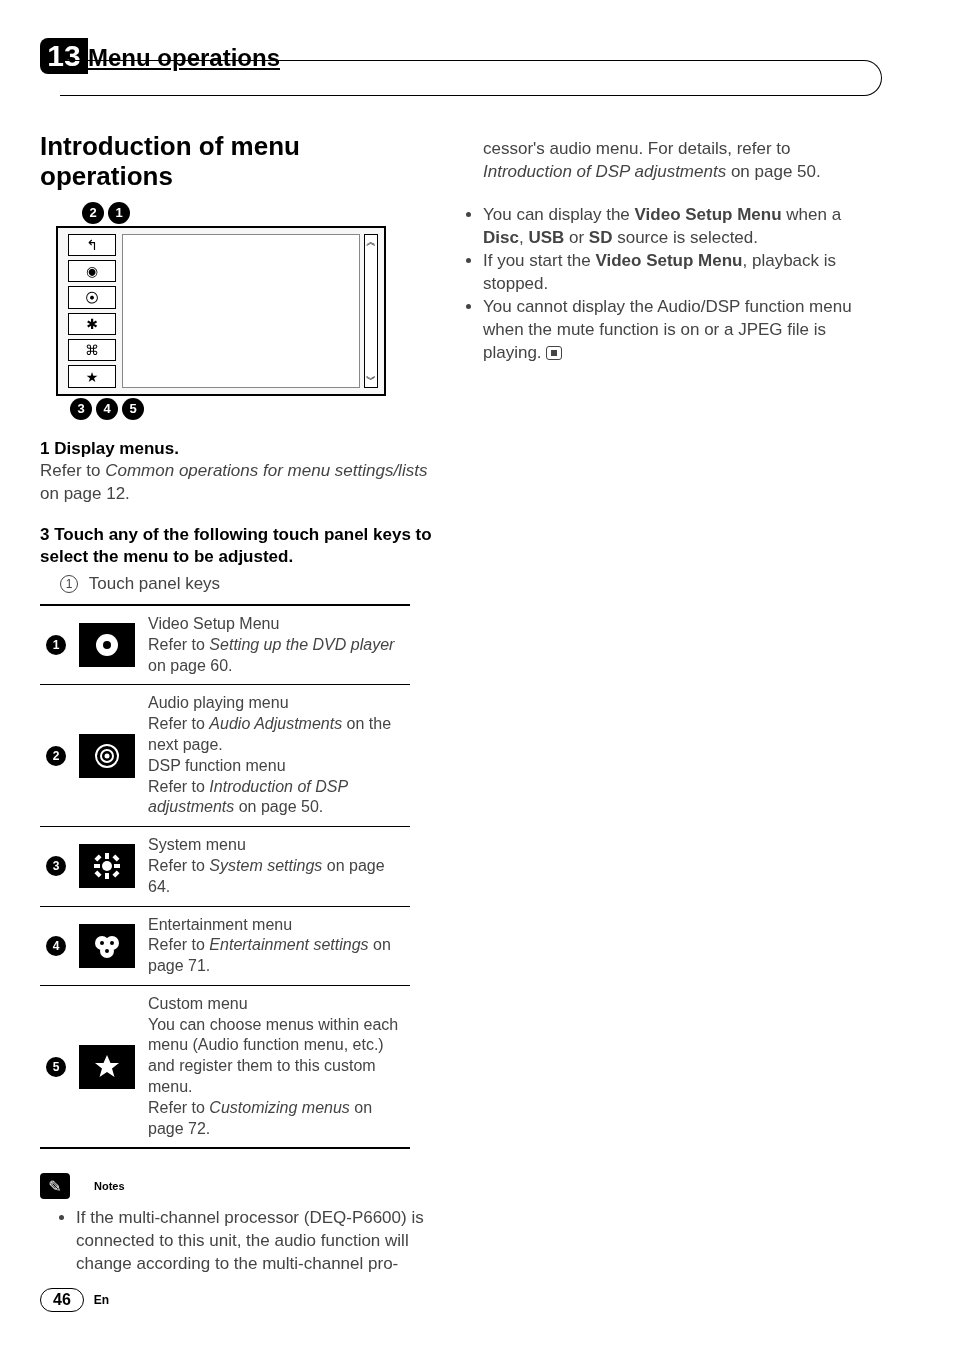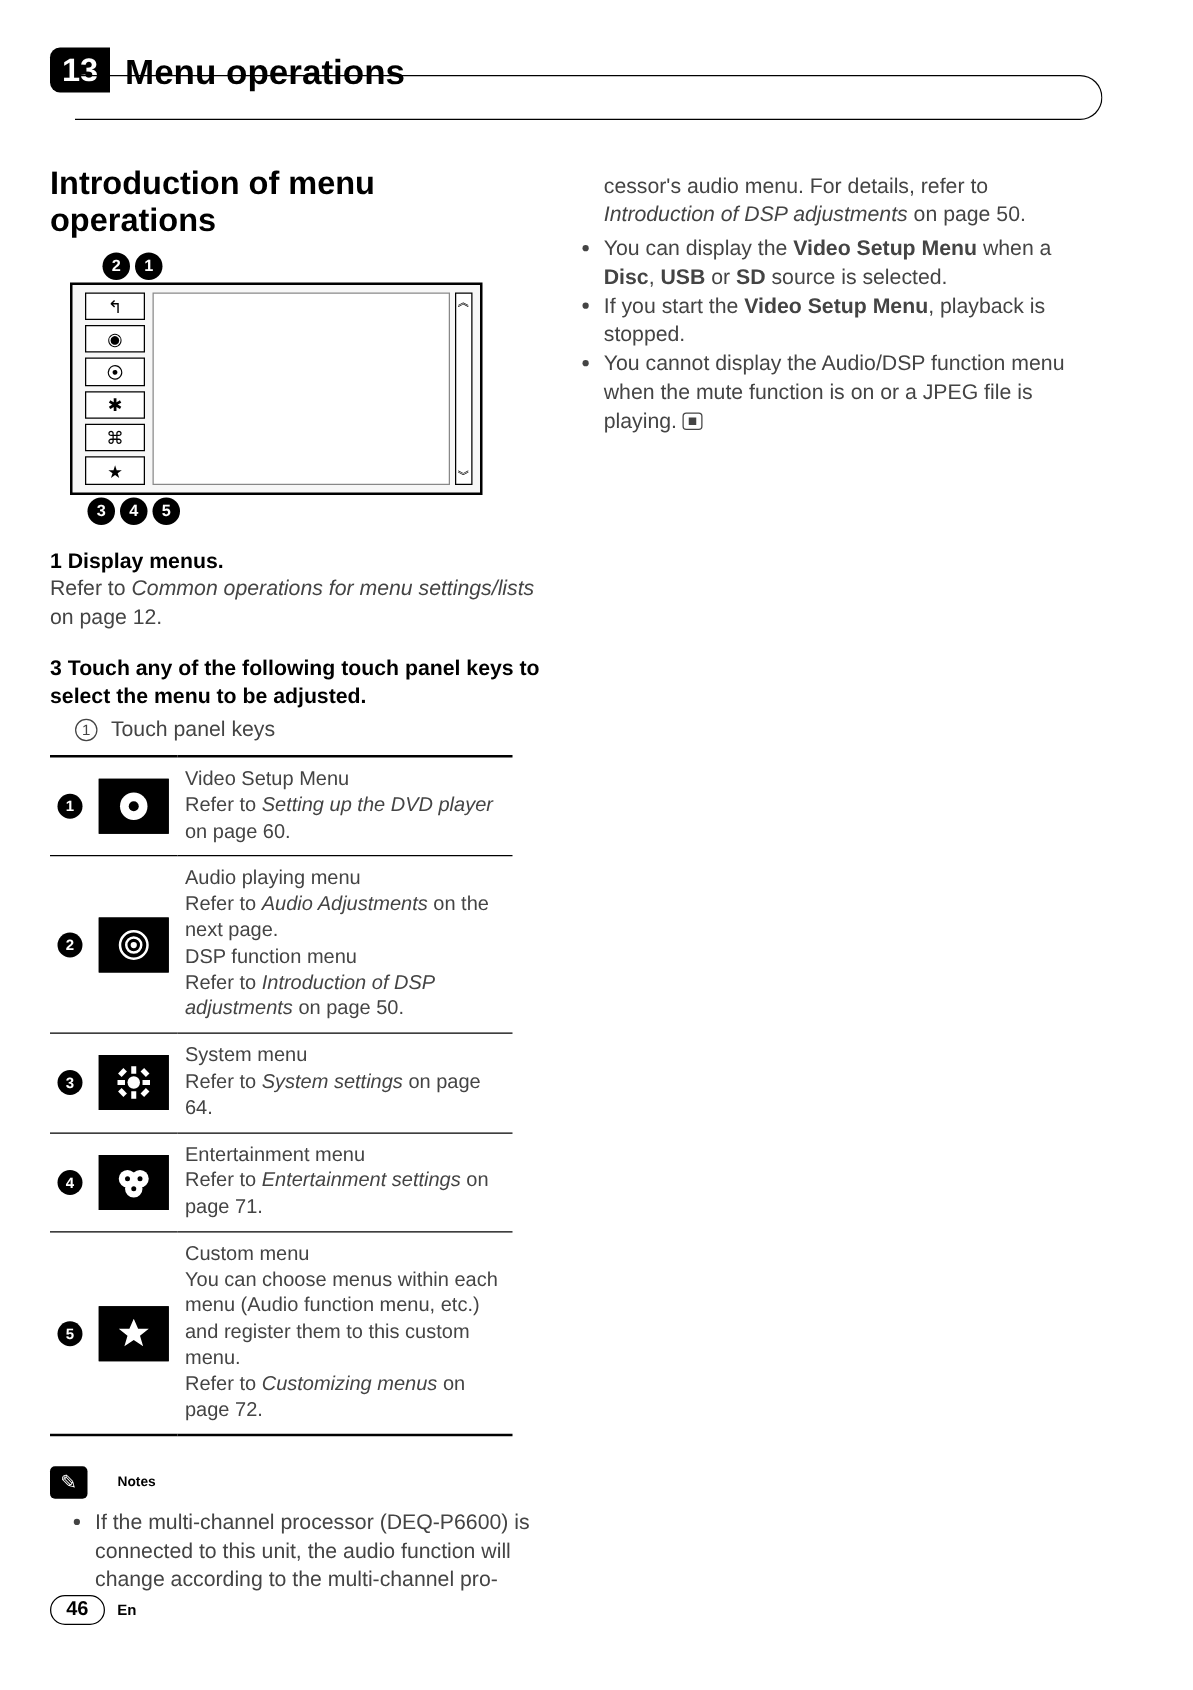--- a/index.html
+++ b/index.html
@@ -25,35 +25,35 @@
   }
   .header-bar {
     display: flex;
     align-items: center;
     margin-bottom: 28px;
   }
   .section-number {
     background: #000;
     color: #fff;
     font-weight: bold;
-    font-size: 26px;
+    font-size: 30px;
     width: 48px;
     height: 36px;
     border-radius: 8px 0 0 8px;
     display: flex;
     align-items: center;
     justify-content: center;
     position: relative;
     top: -2px;
   }
   .header-title {
-    font-size: 28px;
+    font-size: 24px;
     font-weight: bold;
-    padding-left: 12px;
-    position: relative;
+    position: relative;
+    text-decoration: underline;
   }
   .header-line {
     position: absolute;
     left: 60px;
     right: 72px;
     border: 1.5px solid #000;
     border-left: none;
     height: 36px;
     top: 60px;
     border-radius: 0 18px 18px 0;
@@ -209,41 +209,41 @@
   }
   .notes-title { font-size: 11px; font-weight: bold; margin-left: 16px; }
   ul.notes-list, ul.notes-list-right {
     list-style: disc;
     padding-left: 36px;
     margin: 8px 0 0 0;
     font-size: 17px;
     color: #444;
     line-height: 1.35;
   }
-  ul.notes-list-right { padding-left: 20px; margin-top: 4px; }
+  ul.notes-list-right { padding-left: 20px; margin-top: 20px; }
   .continued {
     font-size: 17px; color: #444; line-height: 1.35;
   }
   .end-box {
     display: inline-block;
     width: 16px; height: 14px;
     border: 1.5px solid #444;
     border-radius: 3px;
     position: relative;
     top: 2px;
   }
   .end-box::after {
     content: "";
     position: absolute;
     left: 4px; top: 3px; width: 6px; height: 6px;
     background: #444;
   }
   .footer {
     position: absolute;
-    bottom: 52px;
+    bottom: 40px;
     left: 40px;
     display: flex;
     align-items: center;
     gap: 10px;
     justify-content: flex-end;
   }
   .page-num {
     border: 1.5px solid #000;
     border-radius: 14px;
     padding: 2px 12px;

